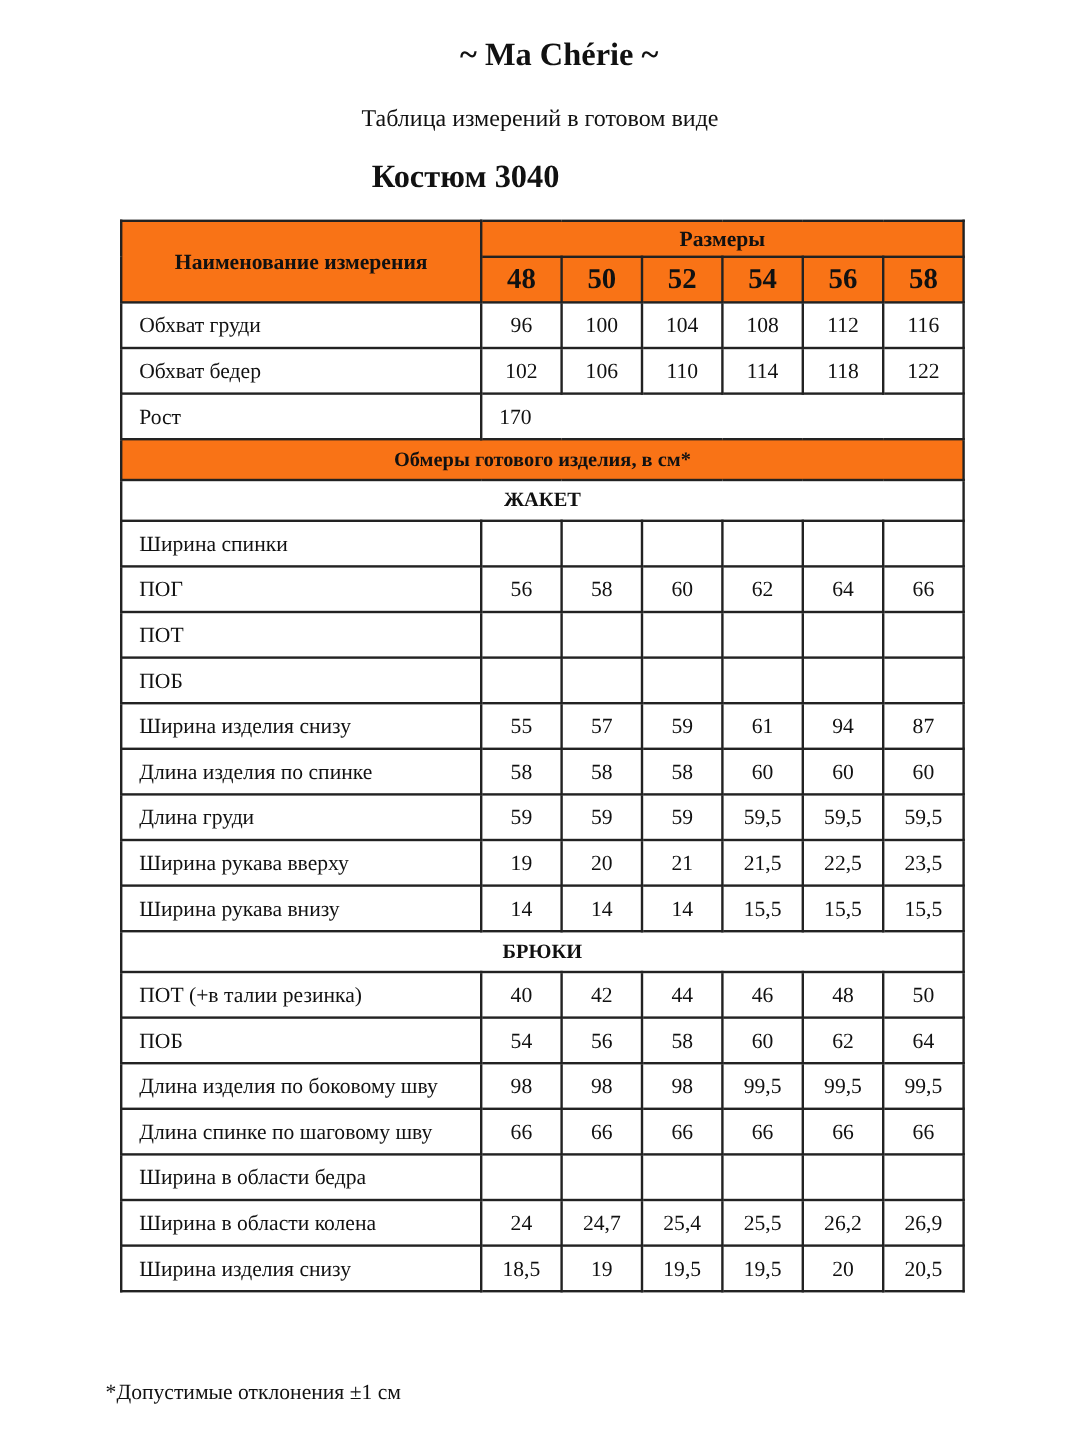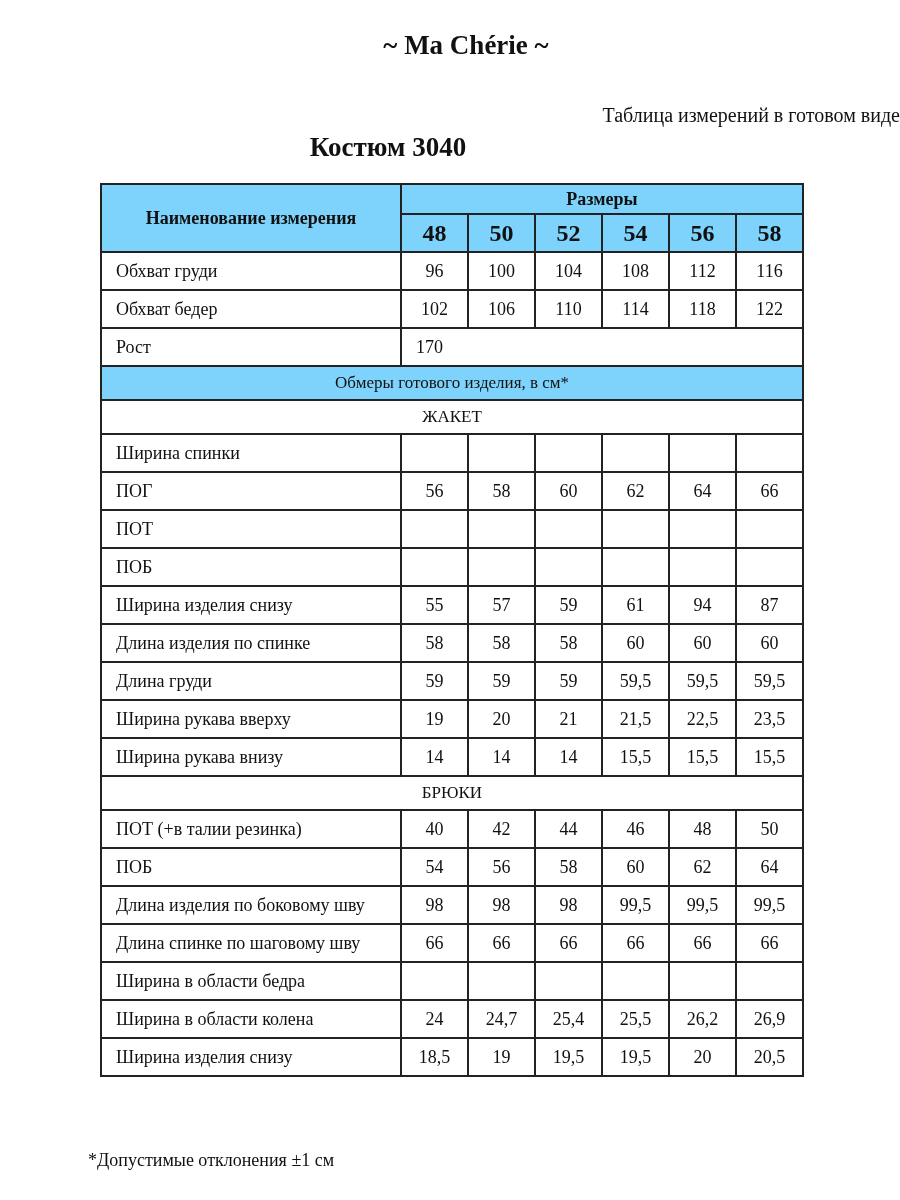--- a/index.html
+++ b/index.html
@@ -1,28 +1,28 @@
 <!DOCTYPE html>
 <html><head>
 <meta charset="utf-8">
 <style>
   html,body{margin:0;padding:0;background:#fff;}
   body{width:900px;height:1200px;position:relative;font-family:"Liberation Serif",serif;color:#111;}
   .brand{position:absolute;top:30px;left:0;width:900px;text-align:center;font-weight:bold;font-size:27px;margin-left:16px;}
-  .subtitle{position:absolute;top:104px;left:0;width:900px;text-align:right;font-size:20px;}
+  .subtitle{position:absolute;top:88px;left:0;width:900px;text-align:center;font-size:20px;}
   .model{position:absolute;top:132px;left:0;width:776px;text-align:center;font-weight:bold;font-size:27px;}
   table{position:absolute;top:183px;left:100px;width:704px;border-collapse:collapse;table-layout:fixed;}
   td{border:2px solid #222;font-size:18px;height:36px;padding:0;text-align:center;}
   td.name{text-align:left;padding-left:14px;}
   col.c0{width:300px;}
-  .gray{background:#7dd3fc;}
+  .gray{background:#f97316;}
   .hdr-name{font-weight:bold;font-size:18px;}
   .hdr-sizes{font-weight:bold;font-size:18px;height:28px;}
   .size{font-weight:bold;font-size:24px;height:36px;}
-  .section{font-weight:normal;font-size:17px;height:32px;}
+  .section{font-weight:bold;font-size:17px;height:32px;}
   .note{position:absolute;top:1150px;left:88px;font-size:18px;}
 </style>
 </head>
 <body>
 
 <div class="brand">~ Ma Chérie ~</div>
 <div class="subtitle">Таблица измерений в готовом виде</div>
 <div class="model">Костюм 3040</div>
 
 <table>

